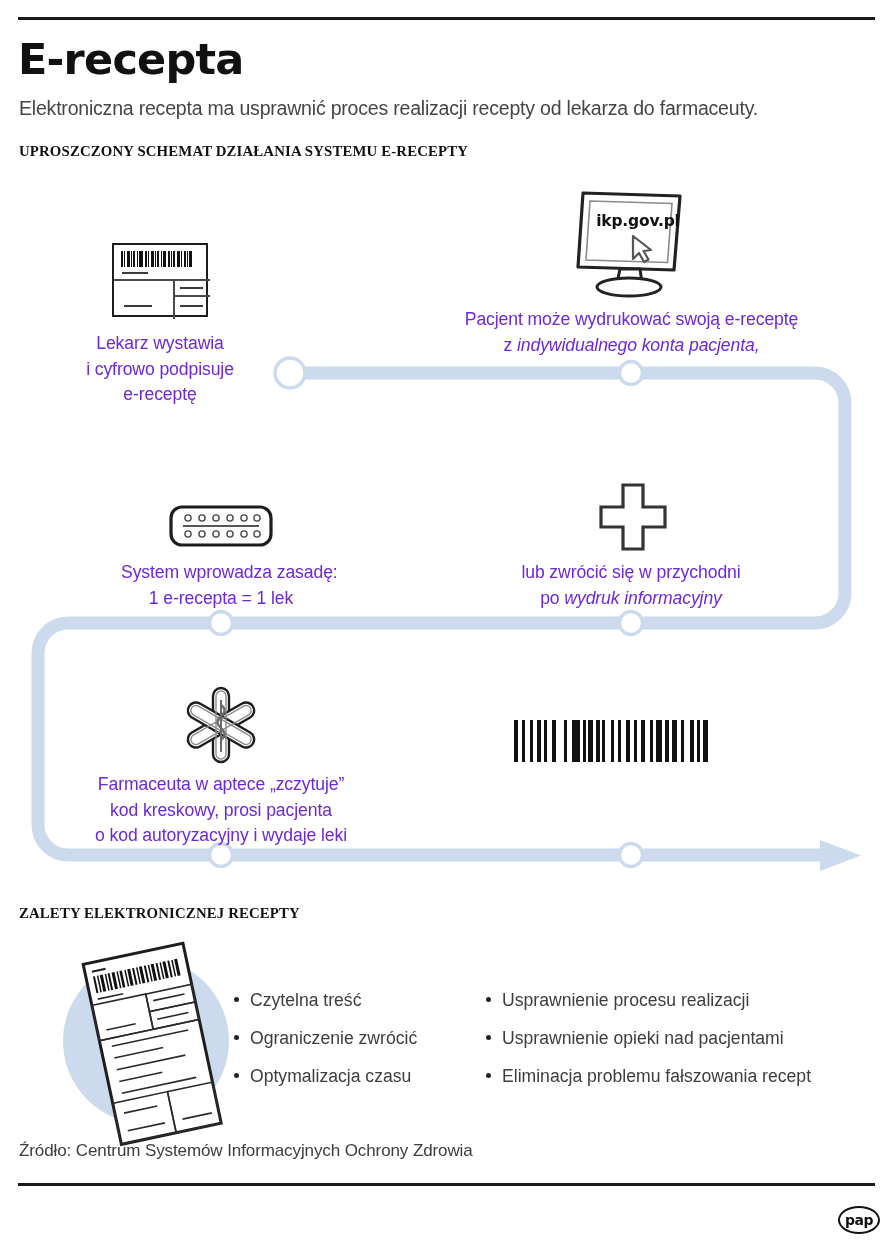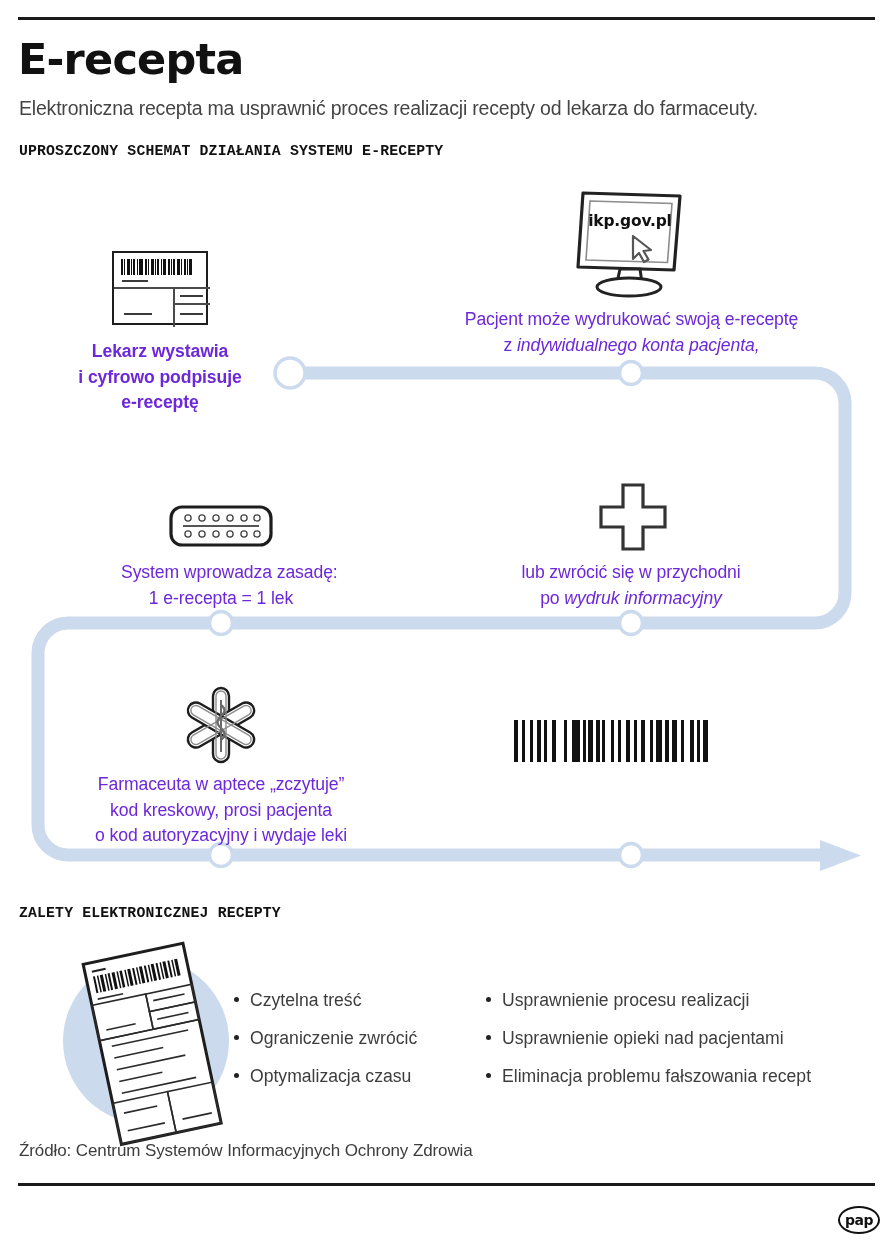--- a/index.html
+++ b/index.html
@@ -36,21 +36,21 @@
     font-family:"DejaVu Sans","Liberation Sans",sans-serif;
   }
   .subtitle{
     position:absolute;left:19px;top:95px;
     font-size:19.5px;line-height:26px;color:#454545;
     letter-spacing:-0.2px;white-space:nowrap;
   }
   .section-head{
     position:absolute;left:19px;
     font-size:14.8px;font-weight:bold;letter-spacing:0.15px;color:#111;
-    font-family:Liberation Mono, monospace;
+    font-family:Liberation Serif, serif;
   }
   .sh1{top:143px;}
   .sh2{top:905px;}
 
   
   #flow{position:absolute;left:0;top:0;width:893px;height:1250px;pointer-events:none;}
 
   
   .block{position:absolute;text-align:center;}
   .cap{
@@ -117,21 +117,21 @@
     <polygon points="820,840 861,855.5 820,871" fill="#ccdaee"></polygon>
 
     <circle cx="290" cy="373" r="15" fill="#ffffff" stroke="#ccdaee" stroke-width="3.5"></circle>
     <circle cx="631" cy="373" r="11.5" fill="#ffffff" stroke="#ccdaee" stroke-width="3.5"></circle>
     <circle cx="221" cy="623" r="11.5" fill="#ffffff" stroke="#ccdaee" stroke-width="3.5"></circle>
     <circle cx="631" cy="623" r="11.5" fill="#ffffff" stroke="#ccdaee" stroke-width="3.5"></circle>
     <circle cx="221" cy="855" r="11.5" fill="#ffffff" stroke="#ccdaee" stroke-width="3.5"></circle>
     <circle cx="631" cy="855" r="11.5" fill="#ffffff" stroke="#ccdaee" stroke-width="3.5"></circle>
   </svg>
 
-  <div class="block" style="left:60px;top:251px;width:200px;font-weight:bold;">
+  <div class="block" style="left:60px;top:243px;width:200px;">
     <div class="rx" style="left:52px;top:0;">
       <div class="bars rx-bar">
         <span style="width:2px;margin-right:1px"></span>
           <span style="width:1px;margin-right:2px"></span>
         <span style="width:3px;margin-right:1px"></span>
           <span style="width:1px;margin-right:1px"></span>
         <span style="width:2px;margin-right:2px"></span>
           <span style="width:1px;margin-right:1px"></span>
         <span style="width:4px;margin-right:2px"></span>
           <span style="width:2px;margin-right:1px"></span>
@@ -167,21 +167,21 @@
 
   <div class="block" style="left:405px;top:190px;width:453px;">
     <div class="mon" style="left:165px;top:0;width:112px;height:105px;">
       <svg width="122" height="108" viewBox="0 0 122 108">
         <path d="M13 3 L110 6 L104 80 L8 77 Z" fill="#fff" stroke="#222" stroke-width="3.2" stroke-linejoin="round"></path>
         <path d="M20 11 L102 13.5 L97.5 72.5 L16 70 Z" fill="#fff" stroke="#8c8c8c" stroke-width="1.6"></path>
         <path d="M50 79 L47 93 L72 93 L70 79 Z" fill="#fff" stroke="#222" stroke-width="3"></path>
         <ellipse cx="59" cy="97" rx="32" ry="9" fill="#fff" stroke="#222" stroke-width="3"></ellipse>
         <path d="M63 46 L63 69 L69 63 L74 72 L78.5 69.5 L73.5 61 L81 60 Z" fill="#fff" stroke="#555" stroke-width="2.2" stroke-linejoin="round"></path>
       </svg>
-      <div class="mon-url" style="left:4px;">ikp.gov.pl</div>
+      <div class="mon-url" style="left:12px;">ikp.gov.pl</div>
     </div>
     <div class="cap" style="margin-top:117px;">
       <div>Pacjent może wydrukować swoją e-receptę</div>
       <div><span>z </span><i>indywidualnego konta pacjenta,</i></div>
     </div>
   </div>
 
   <div class="block" style="left:121px;top:505px;width:200px;">
     <div style="position:absolute;left:48px;top:0;">
       <svg width="104" height="42" viewBox="0 0 104 42">

